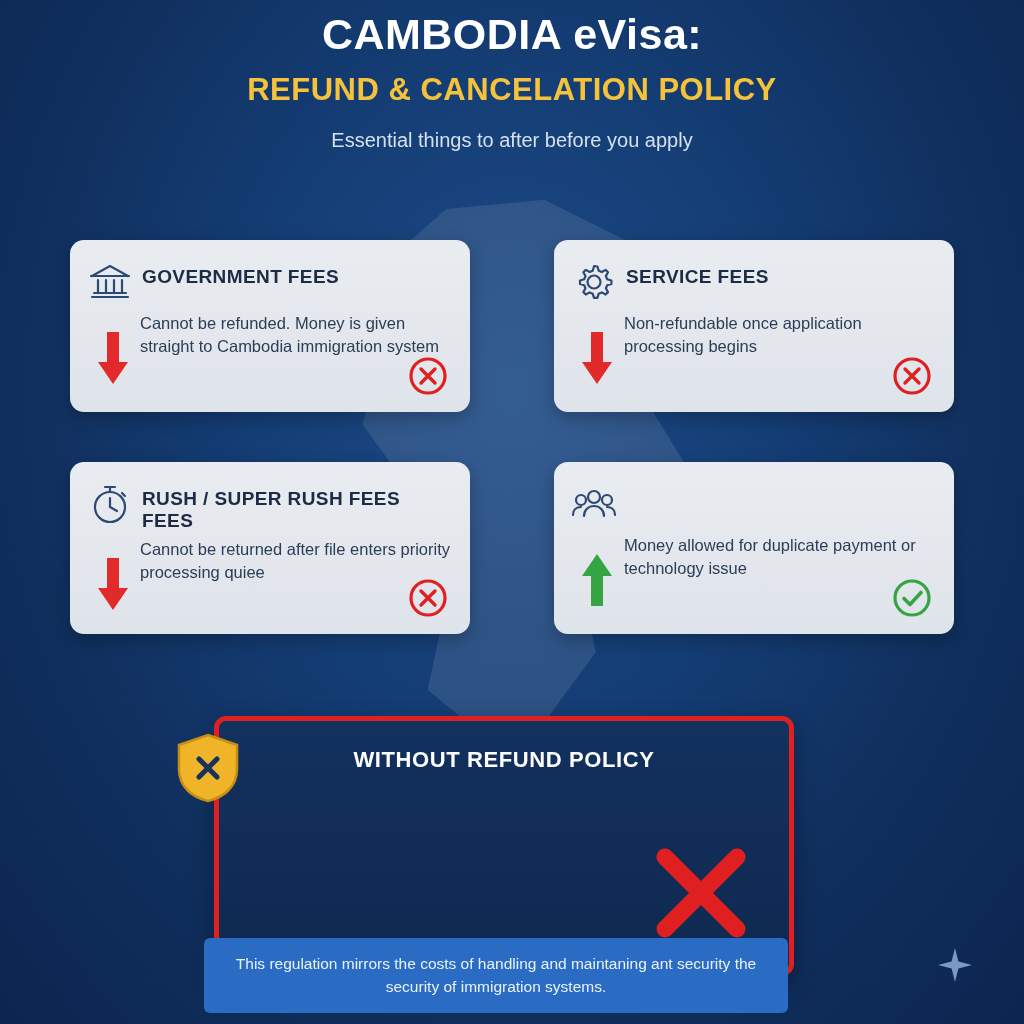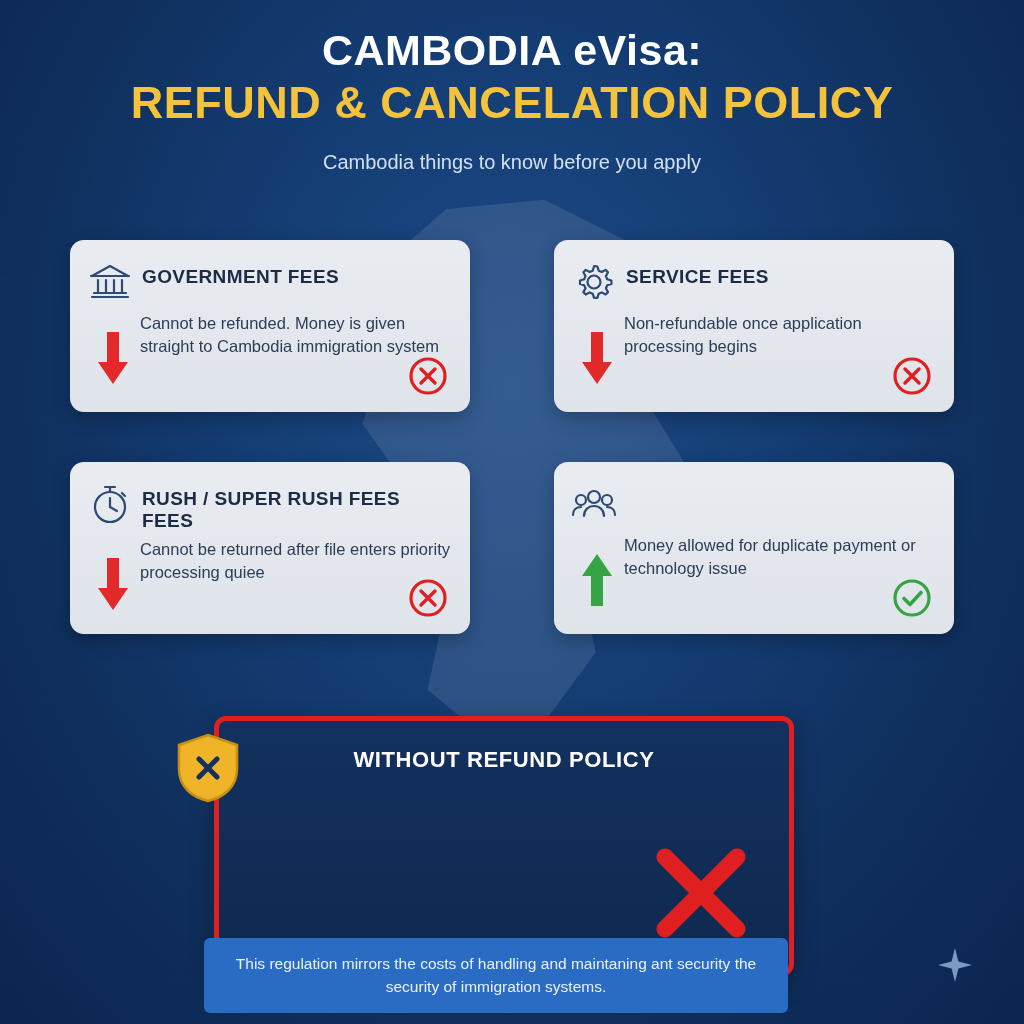--- a/index.html
+++ b/index.html
@@ -46,36 +46,36 @@
     width: 34px;
     height: 34px;
     opacity: 0.75;
     pointer-events: none;
   }
 
   
   .header {
     position: relative;
     text-align: center;
-    padding-top: 26px;
+    padding-top: 10px;
   }
   .title-line1 {
     color: #ffffff;
     font-size: 43px;
     font-weight: bold;
     letter-spacing: 0.5px;
     line-height: 1.15;
   }
   .title-line2 {
     color: #f5c23c;
-    font-size: 45px;
+    font-size: 31px;
     font-weight: bold;
     letter-spacing: 0.5px;
     line-height: 1.25;
-    margin-top: 0;
+    margin-top: 12px;
   }
   .subtitle {
     color: #d5e0ef;
     font-size: 20px;
     margin-top: 19px;
     font-weight: normal;
   }
 
   
   .grid {
@@ -220,21 +220,21 @@
 
   <div class="sparkle">
     <svg viewBox="0 0 40 40" xmlns="http://www.w3.org/2000/svg">
       <path d="M20 0 L24 16 L40 20 L24 24 L20 40 L16 24 L0 20 L16 16 Z" fill="#9fc0e8"></path>
     </svg>
   </div>
 
   <div class="header">
     <div class="title-line1">CAMBODIA eVisa:</div>
     <div class="title-line2">REFUND &amp; CANCELATION POLICY</div>
-    <div class="subtitle">Cambodia things to know before you apply</div>
+    <div class="subtitle">Essential things to after before you apply</div>
   </div>
 
   <div class="grid">
 
     <div class="card">
       <div class="card-head">
         <div class="card-icon">
           <svg viewBox="0 0 48 48" xmlns="http://www.w3.org/2000/svg" fill="none" stroke="#2c4a73" stroke-width="2.2" stroke-linecap="round" stroke-linejoin="round">
             <path d="M6 18 L24 8 L42 18"></path>
             <line x1="5" y1="18" x2="43" y2="18"></line>

